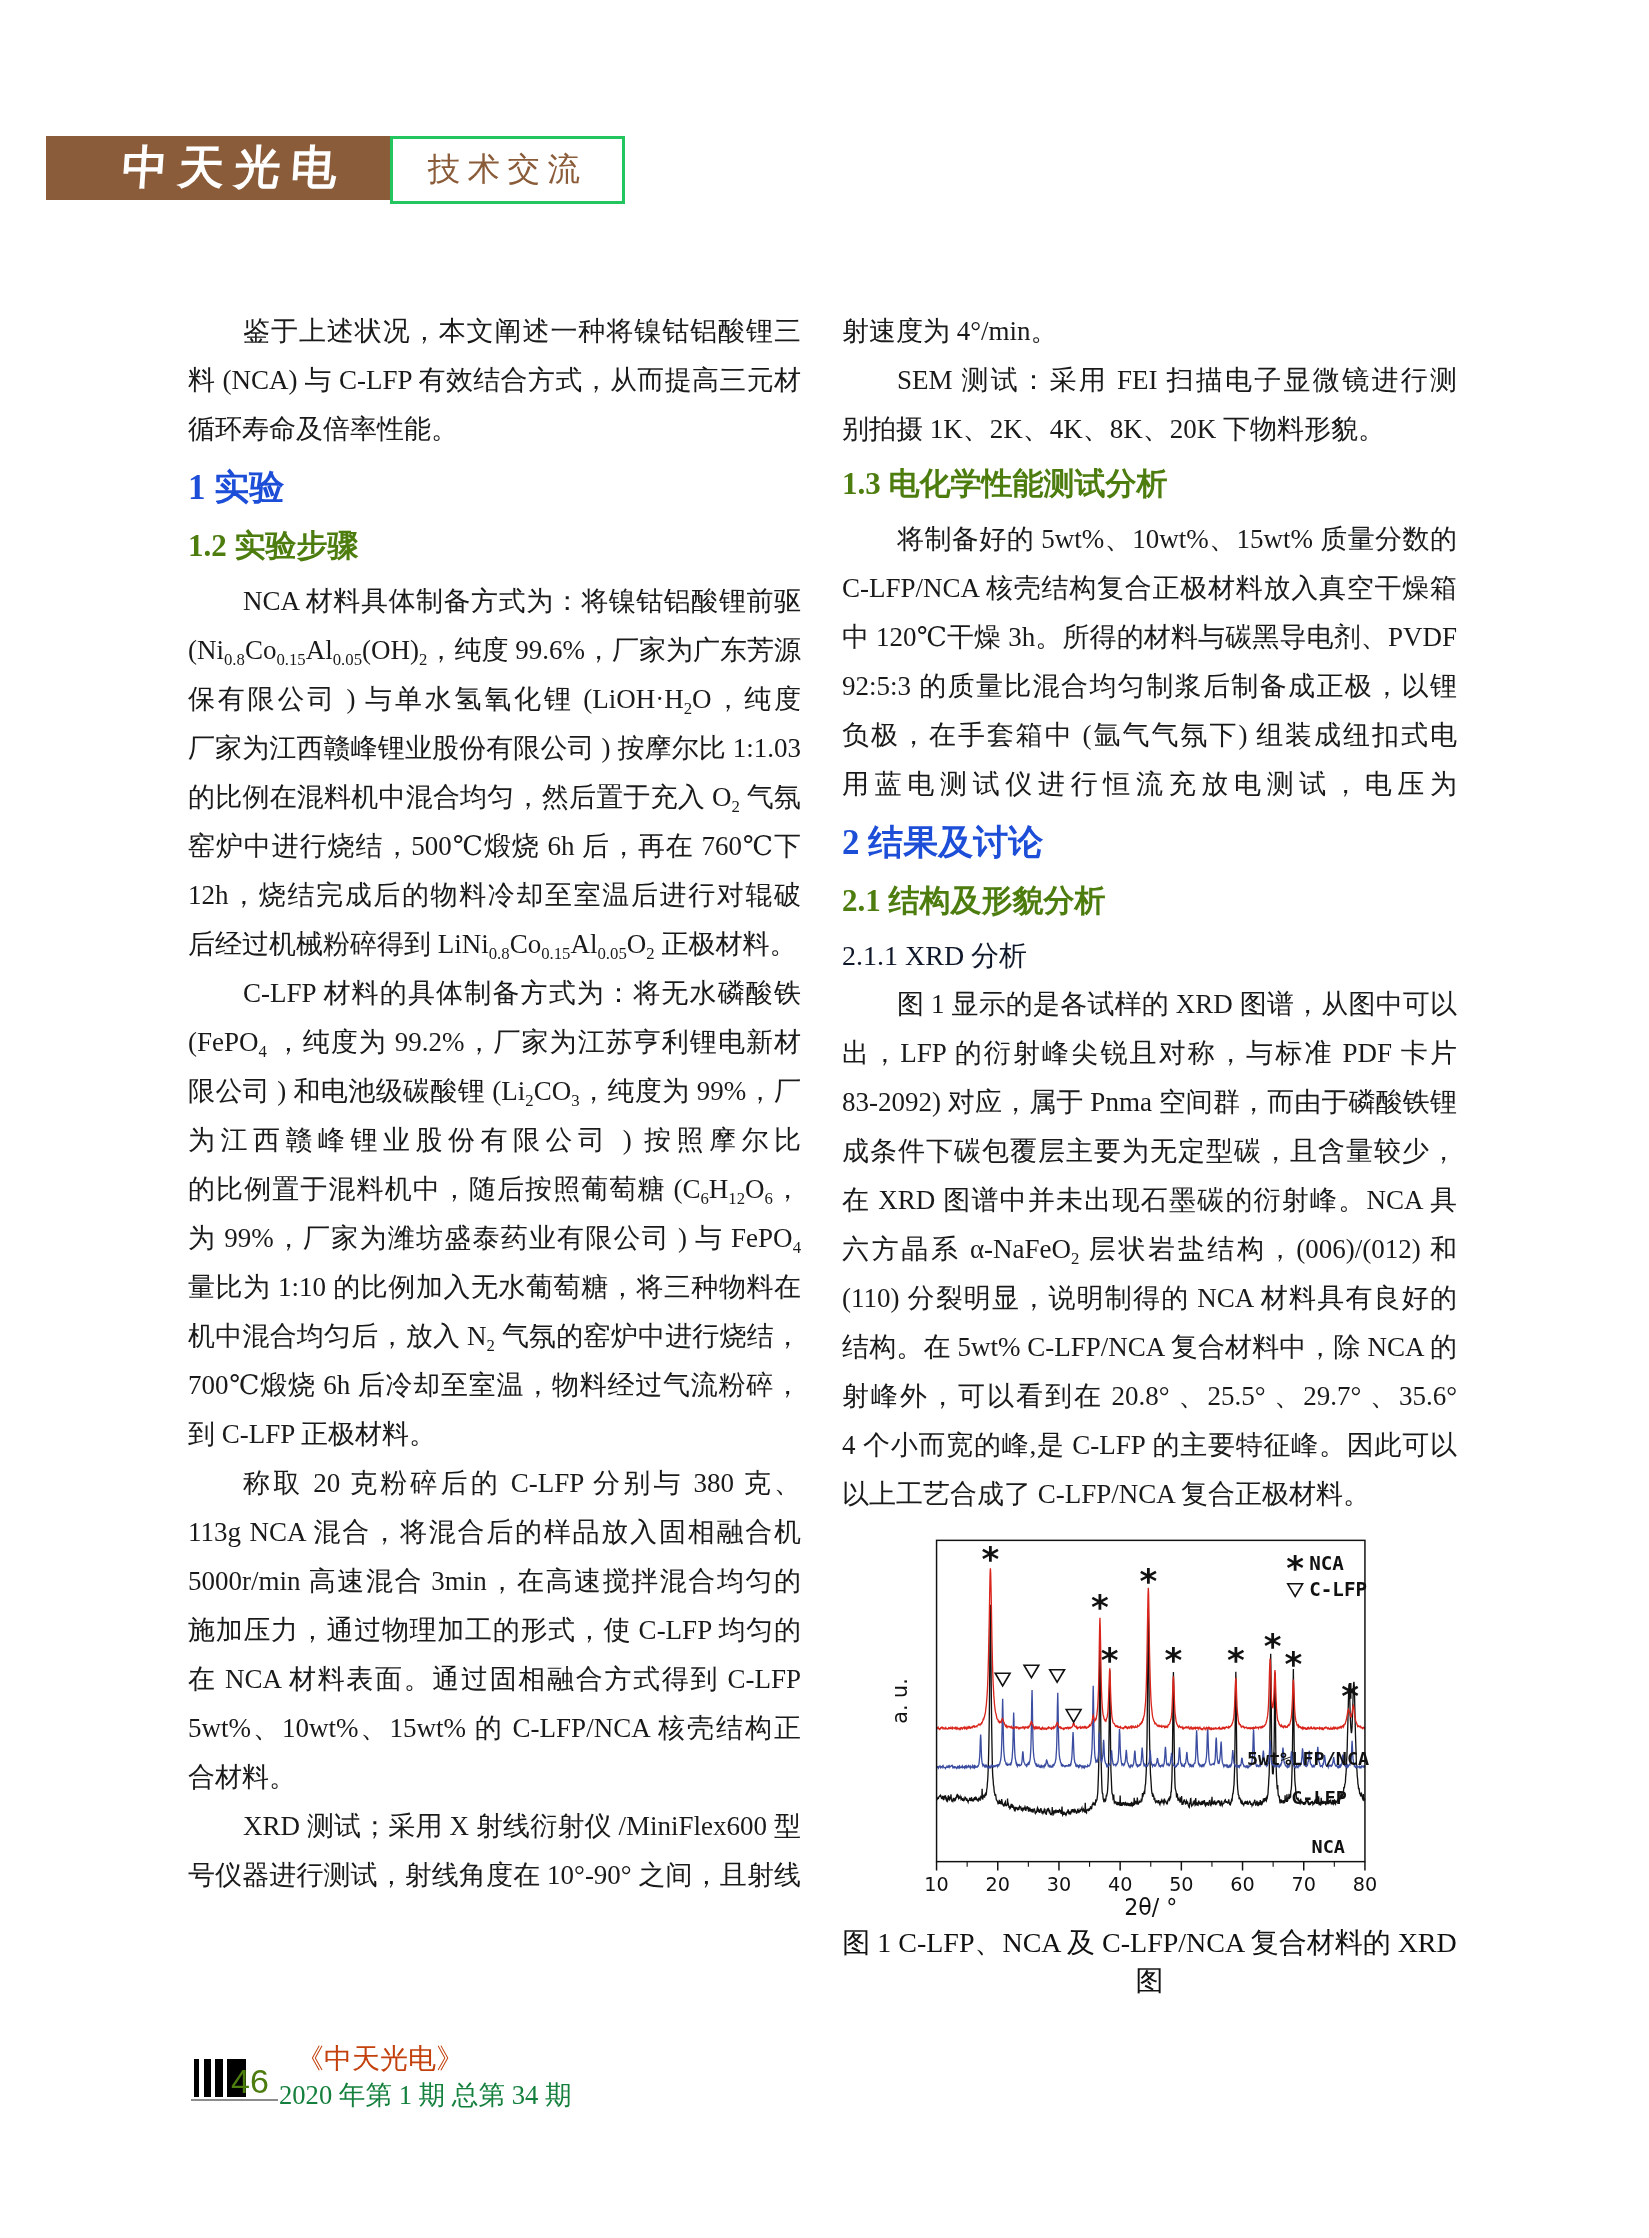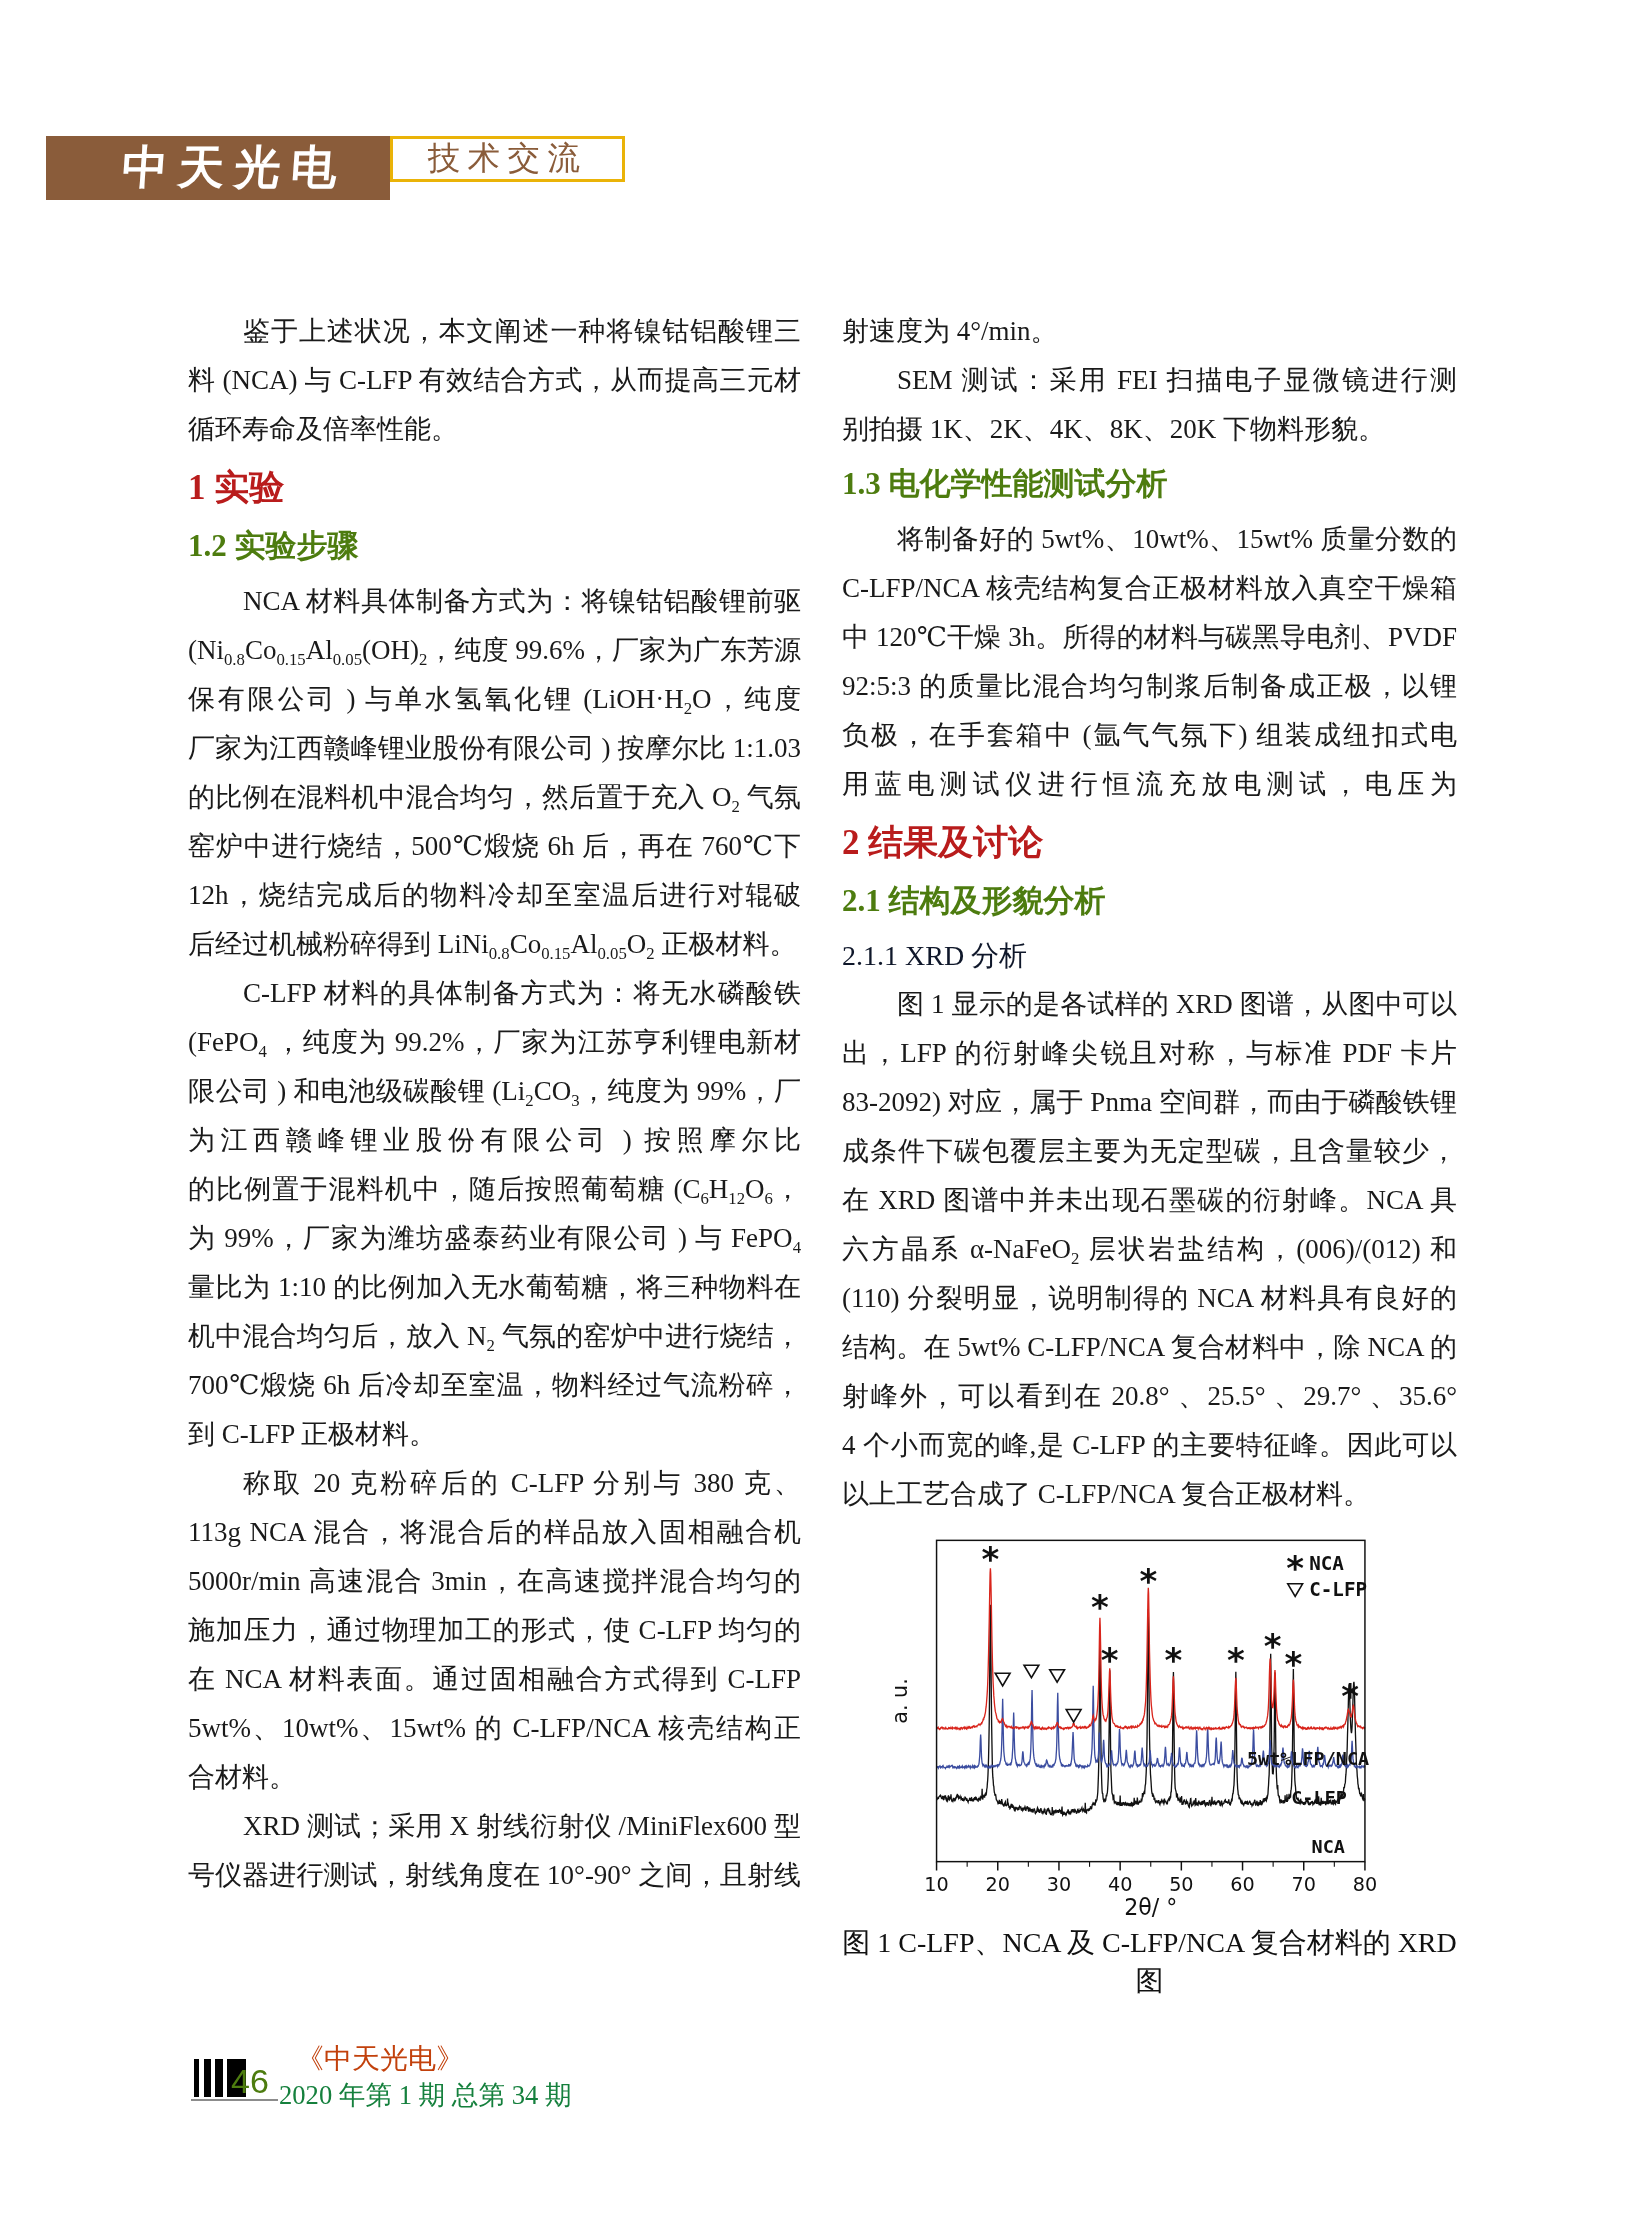--- a/index.html
+++ b/index.html
@@ -3,33 +3,33 @@
 <meta charset="utf-8">
 <style>
   html,body{margin:0;padding:0;background:#ffffff;}
   .page{position:relative;width:1649px;height:2239px;background:#ffffff;overflow:hidden;
         font-family:"Liberation Serif","DejaVu Serif",serif;color:#1a1a1a;}
   
   .brand{position:absolute;left:46px;top:136px;width:344px;height:64px;background:#8a5c3a;
          display:flex;align-items:center;justify-content:flex-end;padding-right:43px;box-sizing:border-box;}
   .brand-logo{color:#ffffff;font-size:46px;font-weight:bold;letter-spacing:10.3px;
               font-family:"Liberation Serif","DejaVu Serif",serif;transform:skewX(-4deg);}
-  .tab{position:absolute;left:390px;top:136px;width:235px;height:46px;background:#ffffff;
-       border:3px solid #eab308;box-sizing:border-box;display:flex;align-items:center;justify-content:center;}
+  .tab{position:absolute;left:390px;top:136px;width:235px;height:68px;background:#ffffff;
+       border:3px solid #22c55e;box-sizing:border-box;display:flex;align-items:center;justify-content:center;}
   .tab span{color:#8a5c3a;font-size:32.5px;letter-spacing:7.4px;font-family:"Liberation Sans","DejaVu Sans",sans-serif;}
   
   .col{position:absolute;top:307px;width:613px;}
   .col-left{left:188px;}
   .col-right{left:842px;width:615px;}
   .line{height:49px;line-height:49px;font-size:27px;text-align:justify;text-align-last:justify;
         overflow:hidden;}
   .line.end-line{text-align-last:left;}
   .line.first-indent{text-indent:55px;}
   .line sub{font-size:0.62em;}
-  .h1{font-size:35px;font-weight:bold;color:#b91c1c;line-height:56px;height:56px;margin:5.9px 0 3px;}
+  .h1{font-size:35px;font-weight:bold;color:#1d4ed8;line-height:56px;height:56px;margin:5.9px 0 3px;}
   .h2{font-size:31px;font-weight:bold;color:#4d7c0f;line-height:52px;height:52px;margin:4.4px 0 4.4px;}
   .h3{font-size:28px;font-weight:normal;color:#0f172a;line-height:49px;height:49px;margin:1.5px 0 0;}
   
   #xrd-svg{position:absolute;left:876px;top:1529px;width:517px;height:392px;}
   .caption{position:absolute;left:842px;top:1924px;width:615px;text-align:center;font-size:28px;color:#111;}
   
   .footer{position:absolute;left:0;top:2024px;width:1649px;height:118px;}
   .bars{position:absolute;left:194px;top:35px;height:38px;}
   .bars i{position:absolute;top:0;bottom:0;background:#000;display:block;}
   .bars .b1{left:0;width:5.2px;}

